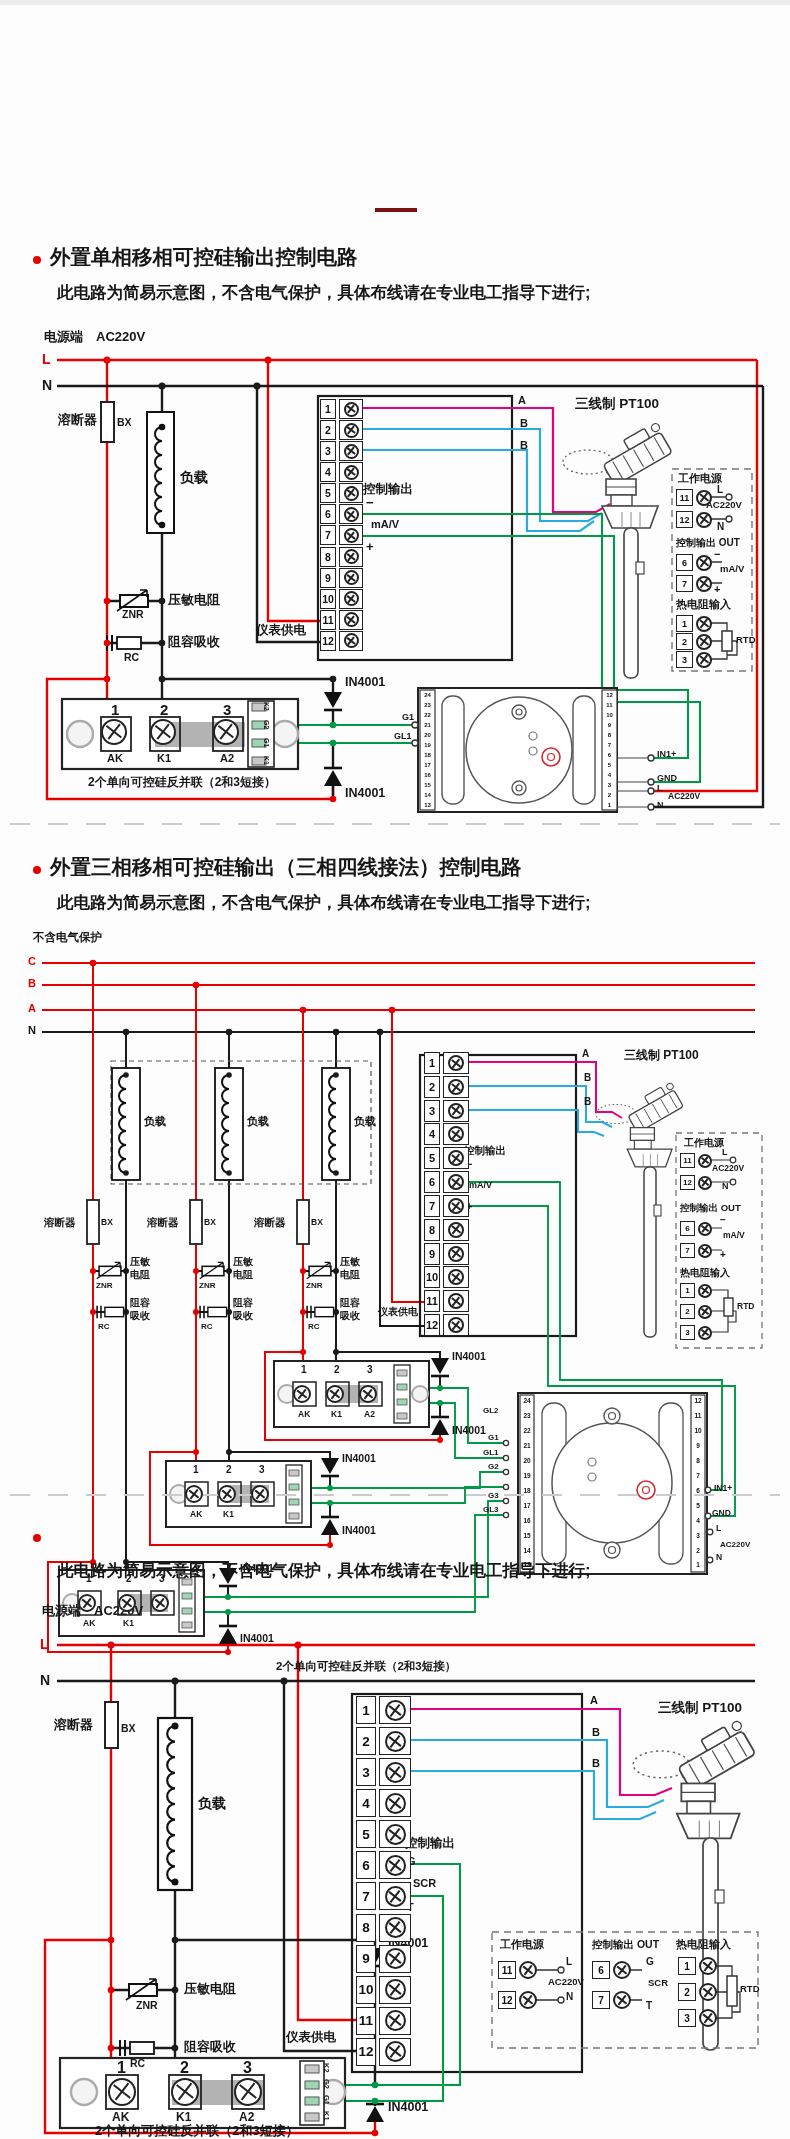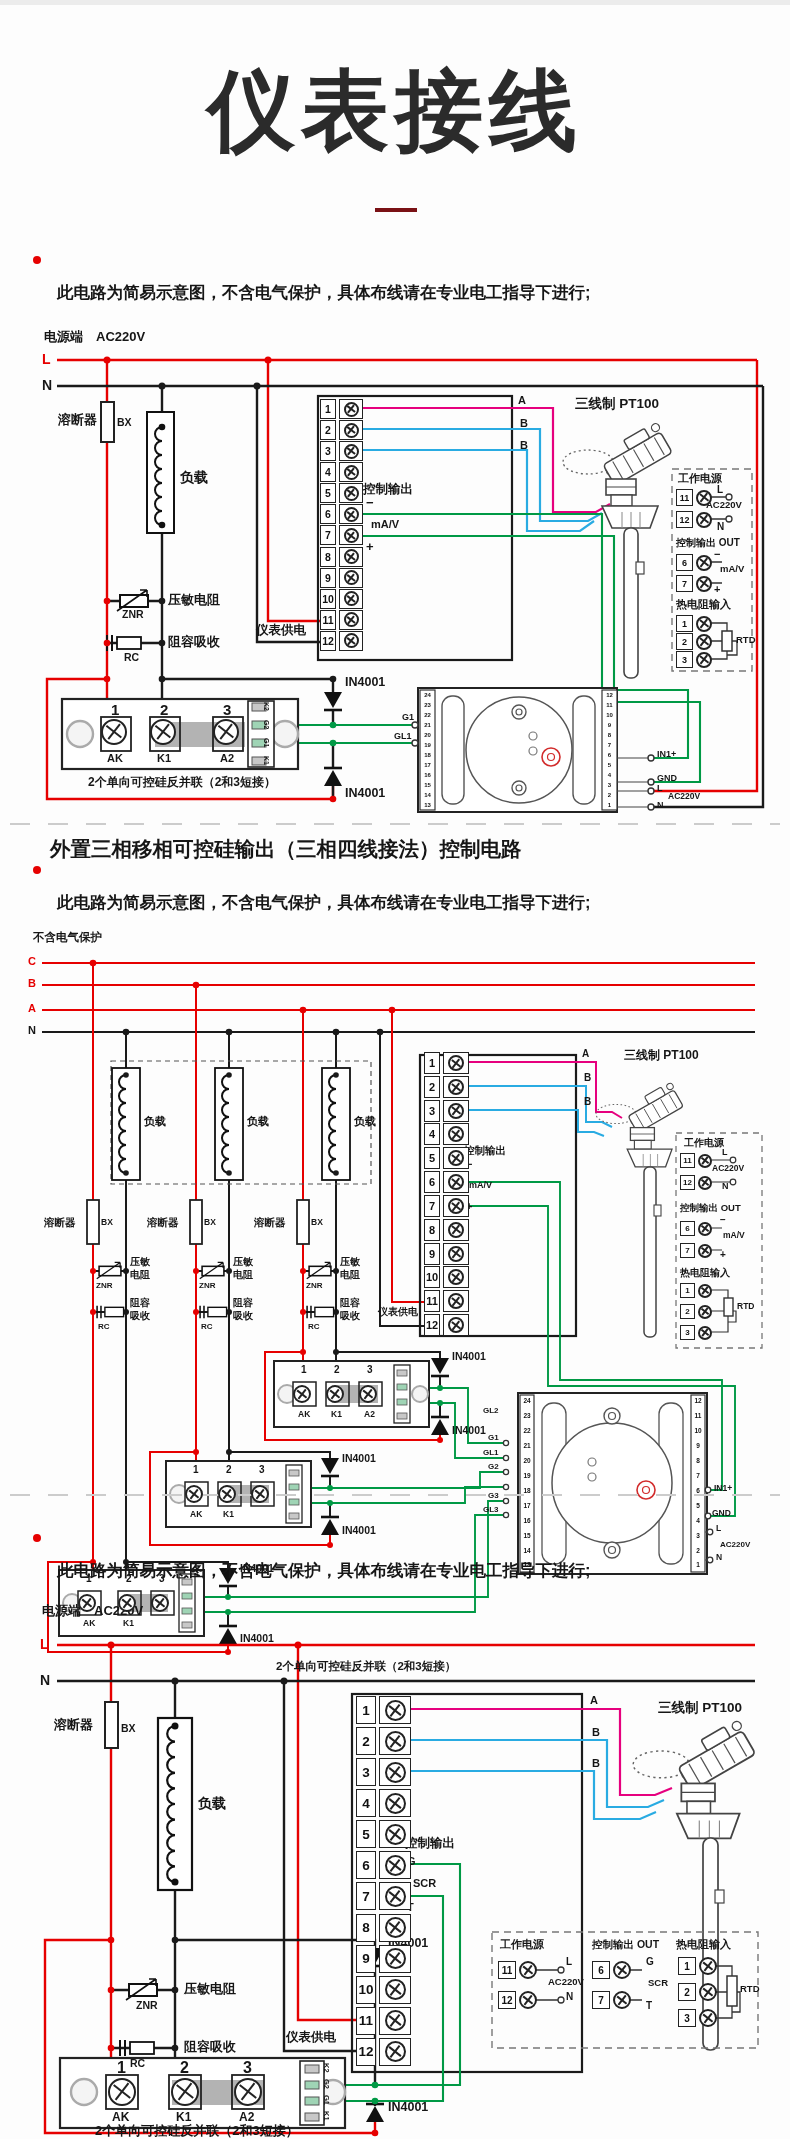--- a/index.html
+++ b/index.html
@@ -378,29 +378,29 @@
           <circle cx="175" cy="1990" r="3.3"></circle>
           <circle cx="175" cy="2048" r="3.3"></circle>
         </g>
   <g fill="#009945">
           <circle cx="375" cy="2085" r="3.3"></circle>
           <circle cx="375" cy="2101" r="3.3"></circle>
         </g>
 </g>
 </svg>
 
-<div class="main-title" style="top:52px;font-size:88px">仪表接线</div>
 <div class="title-underline" style="left:375px;top:208px;width:42px;height:4px"></div>
 
 <div class="bullet" style="left:33px;top:256px"></div>
+<div class="t" style="left:50px;top:245px;font-size:20.5px">外置单相移相可控硅输出控制电路</div>
 <div class="t" style="left:57px;top:283px;font-size:16.5px;font-weight:600">此电路为简易示意图，不含电气保护，具体布线请在专业电工指导下进行;</div>
 
 <div class="divider" style="top:823px"></div>
 <div class="bullet" style="left:33px;top:866px"></div>
-<div class="t" style="left:50px;top:837px;font-size:20.5px">外置三相移相可控硅输出（三相四线接法）控制电路</div>
+<div class="t" style="left:50px;top:855px;font-size:20.5px">外置三相移相可控硅输出（三相四线接法）控制电路</div>
 <div class="t" style="left:57px;top:893px;font-size:16.5px;font-weight:600">此电路为简易示意图，不含电气保护，具体布线请在专业电工指导下进行;</div>
 
 <div class="divider" style="top:1494px"></div>
 <div class="bullet" style="left:33px;top:1534px"></div>
 <div class="t" style="left:57px;top:1561px;font-size:16.5px;font-weight:600">此电路为简易示意图，不含电气保护，具体布线请在专业电工指导下进行;</div>
 
 <div class="t" style="left:44px;top:330px;font-size:13px">电源端</div>
 <div class="t" style="left:96px;top:330px;font-size:13px">AC220V</div>
 <div class="t red" style="left:42px;top:351px;font-size:14px">L</div>
 <div class="t" style="left:42px;top:377px;font-size:14px">N</div>

